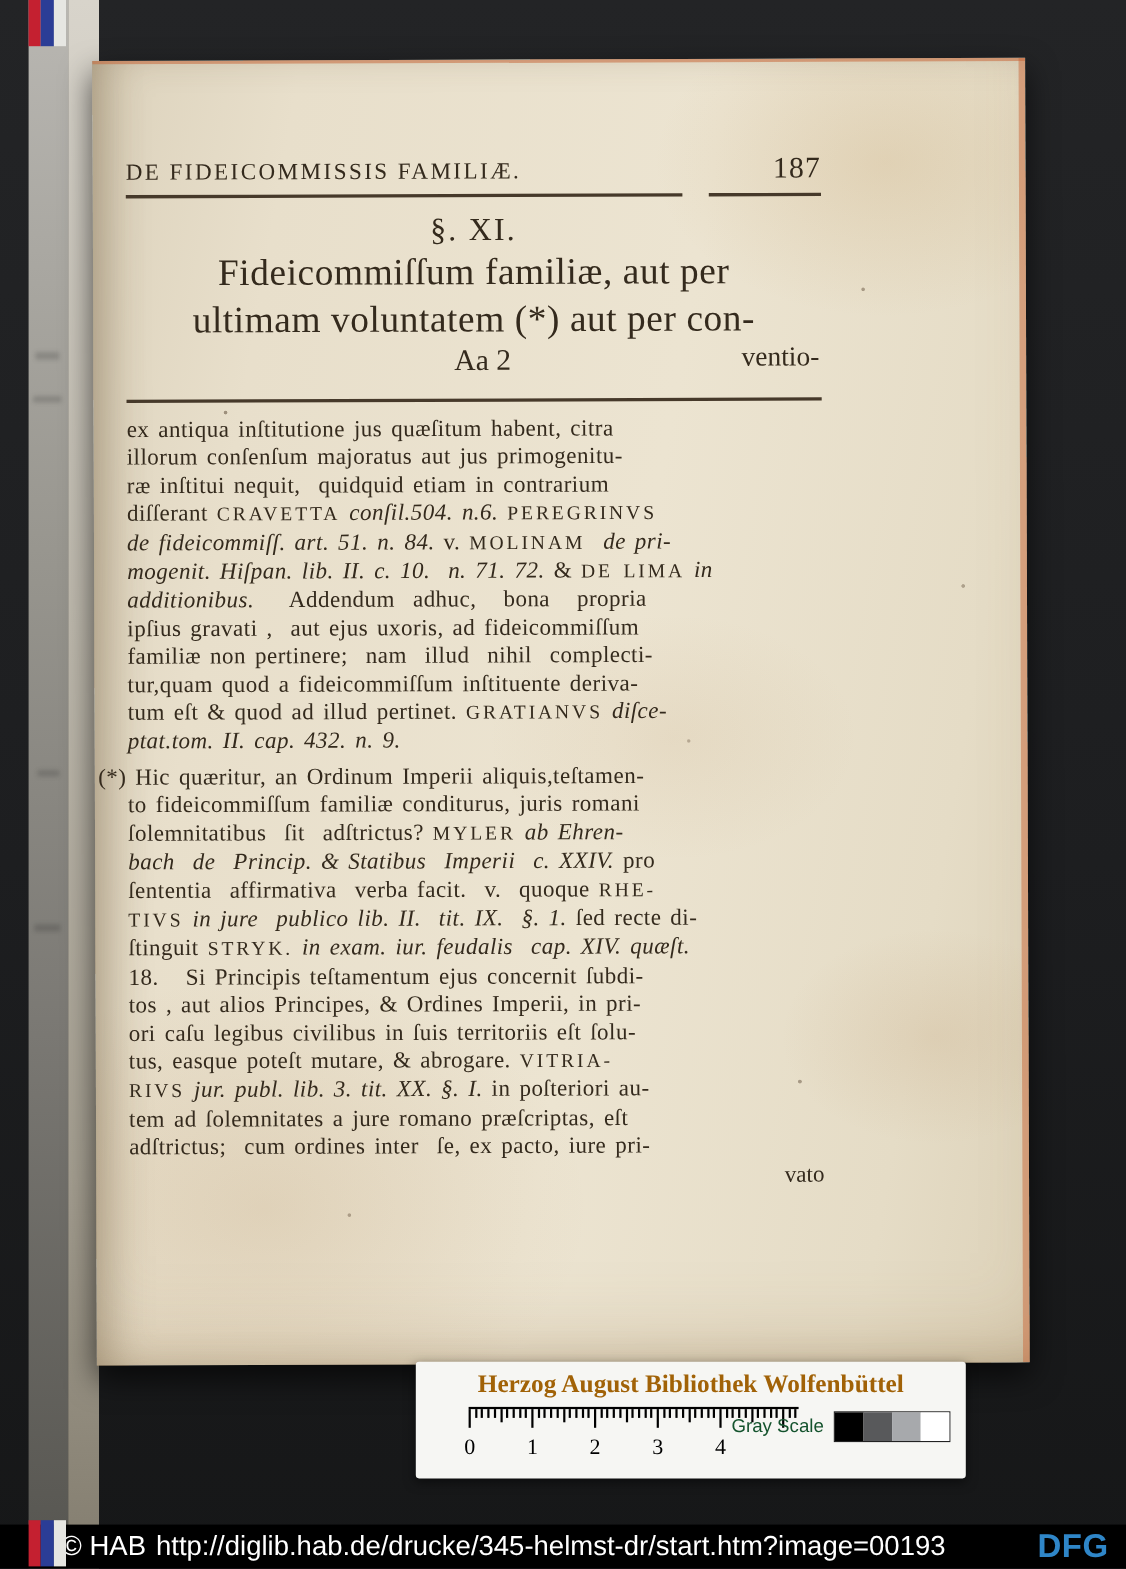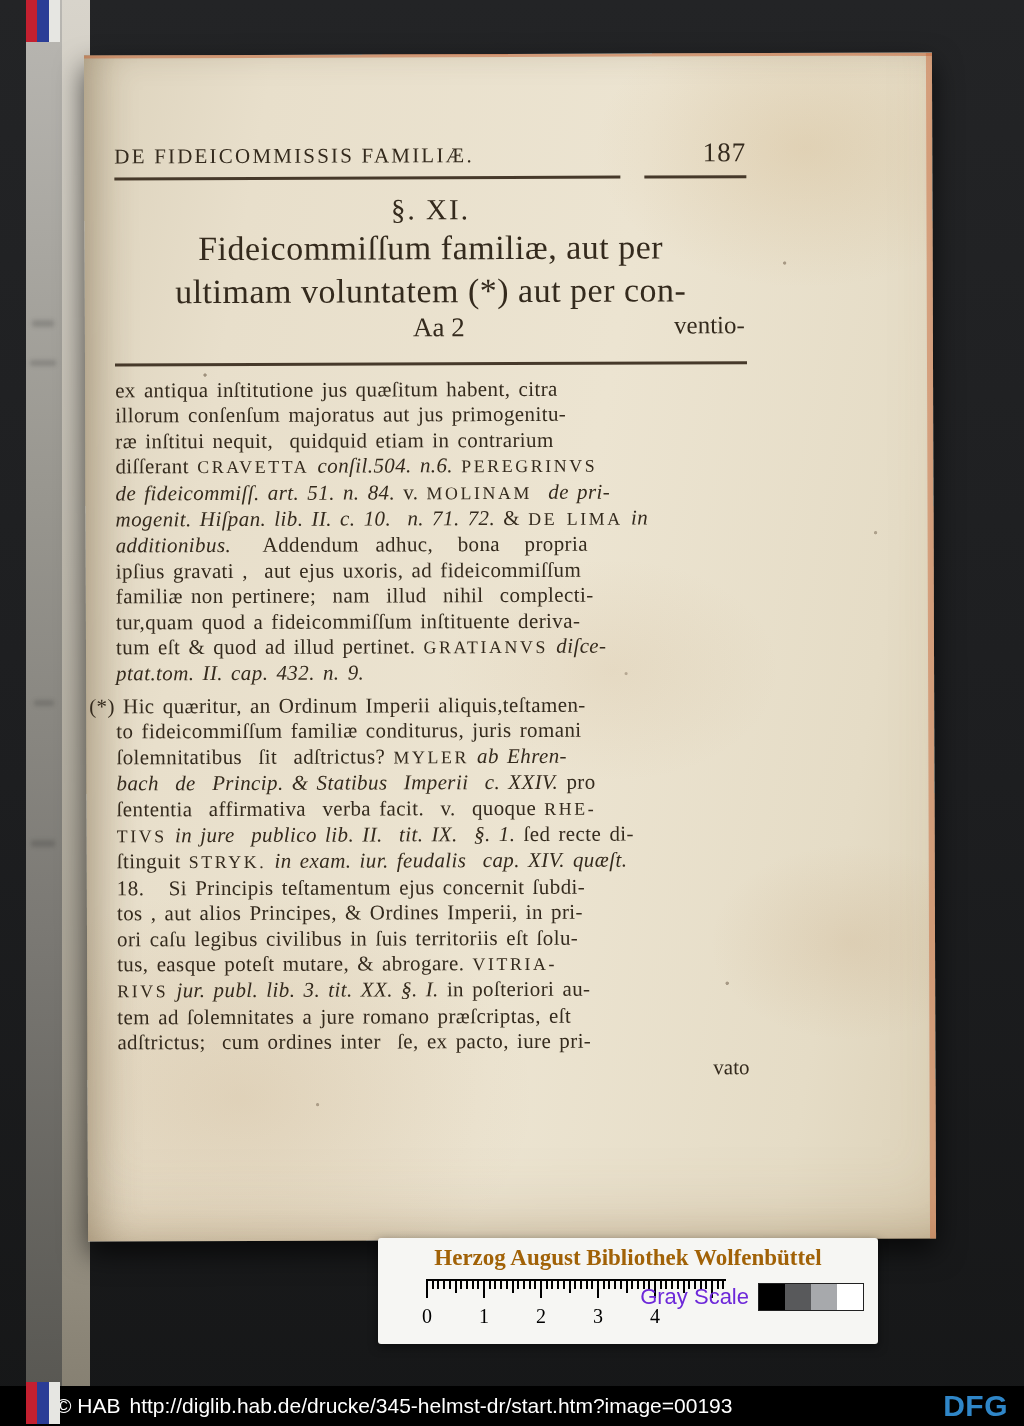--- a/index.html
+++ b/index.html
@@ -76,29 +76,29 @@
   .card-title{text-align:center;font-weight:bold;font-size:23px;margin-top:7px;color:#a16207;}
   .card-row{position:relative;height:62px;margin-top:2px;}
   .ruler{position:absolute;left:48px;top:6px;width:312px;height:54px;}
   .ruler-topline{position:absolute;left:0;top:0;width:300px;height:2px;background:#000;}
   .tick{position:absolute;top:2px;width:2px;background:#000;}
   .tick.tall{height:17px;}
   .tick.mid{height:12px;}
   .tick.small{height:8px;}
   .rnum{position:absolute;top:26px;font-size:20px;color:#000;width:12px;text-align:center;}
   .gs-wrap{position:absolute;right:14px;top:10px;display:flex;align-items:center;gap:9px;}
-  .gs-label{font-family:"Liberation Sans","DejaVu Sans",sans-serif;font-size:22px;color:#6d28d9;}
+  .gs-label{font-family:"Liberation Sans","DejaVu Sans",sans-serif;font-size:17px;color:#14532d;}
   .gs-steps{display:flex;border:1px solid #222;}
   .gs{width:26px;height:26px;}
 
   
   .footer{position:absolute;left:0;bottom:0;width:100%;height:40px;background:#000;
     display:flex;align-items:center;z-index:4;
     font-family:"Liberation Sans","DejaVu Sans",sans-serif;}
-  .credit{margin-left:56px;color:#fff;font-size:21px;}
+  .credit{margin-left:56px;color:#fff;font-size:25px;}
   .credit .cp{margin-right:9px;}
   .dfg{margin-left:auto;margin-right:16px;font-size:30px;font-weight:bold;letter-spacing:.5px;}
 </style>
 </head>
 <body>
 
 <div class="stage">
 
   <div class="book-edge"></div>
   <div class="book-edge2"></div>

